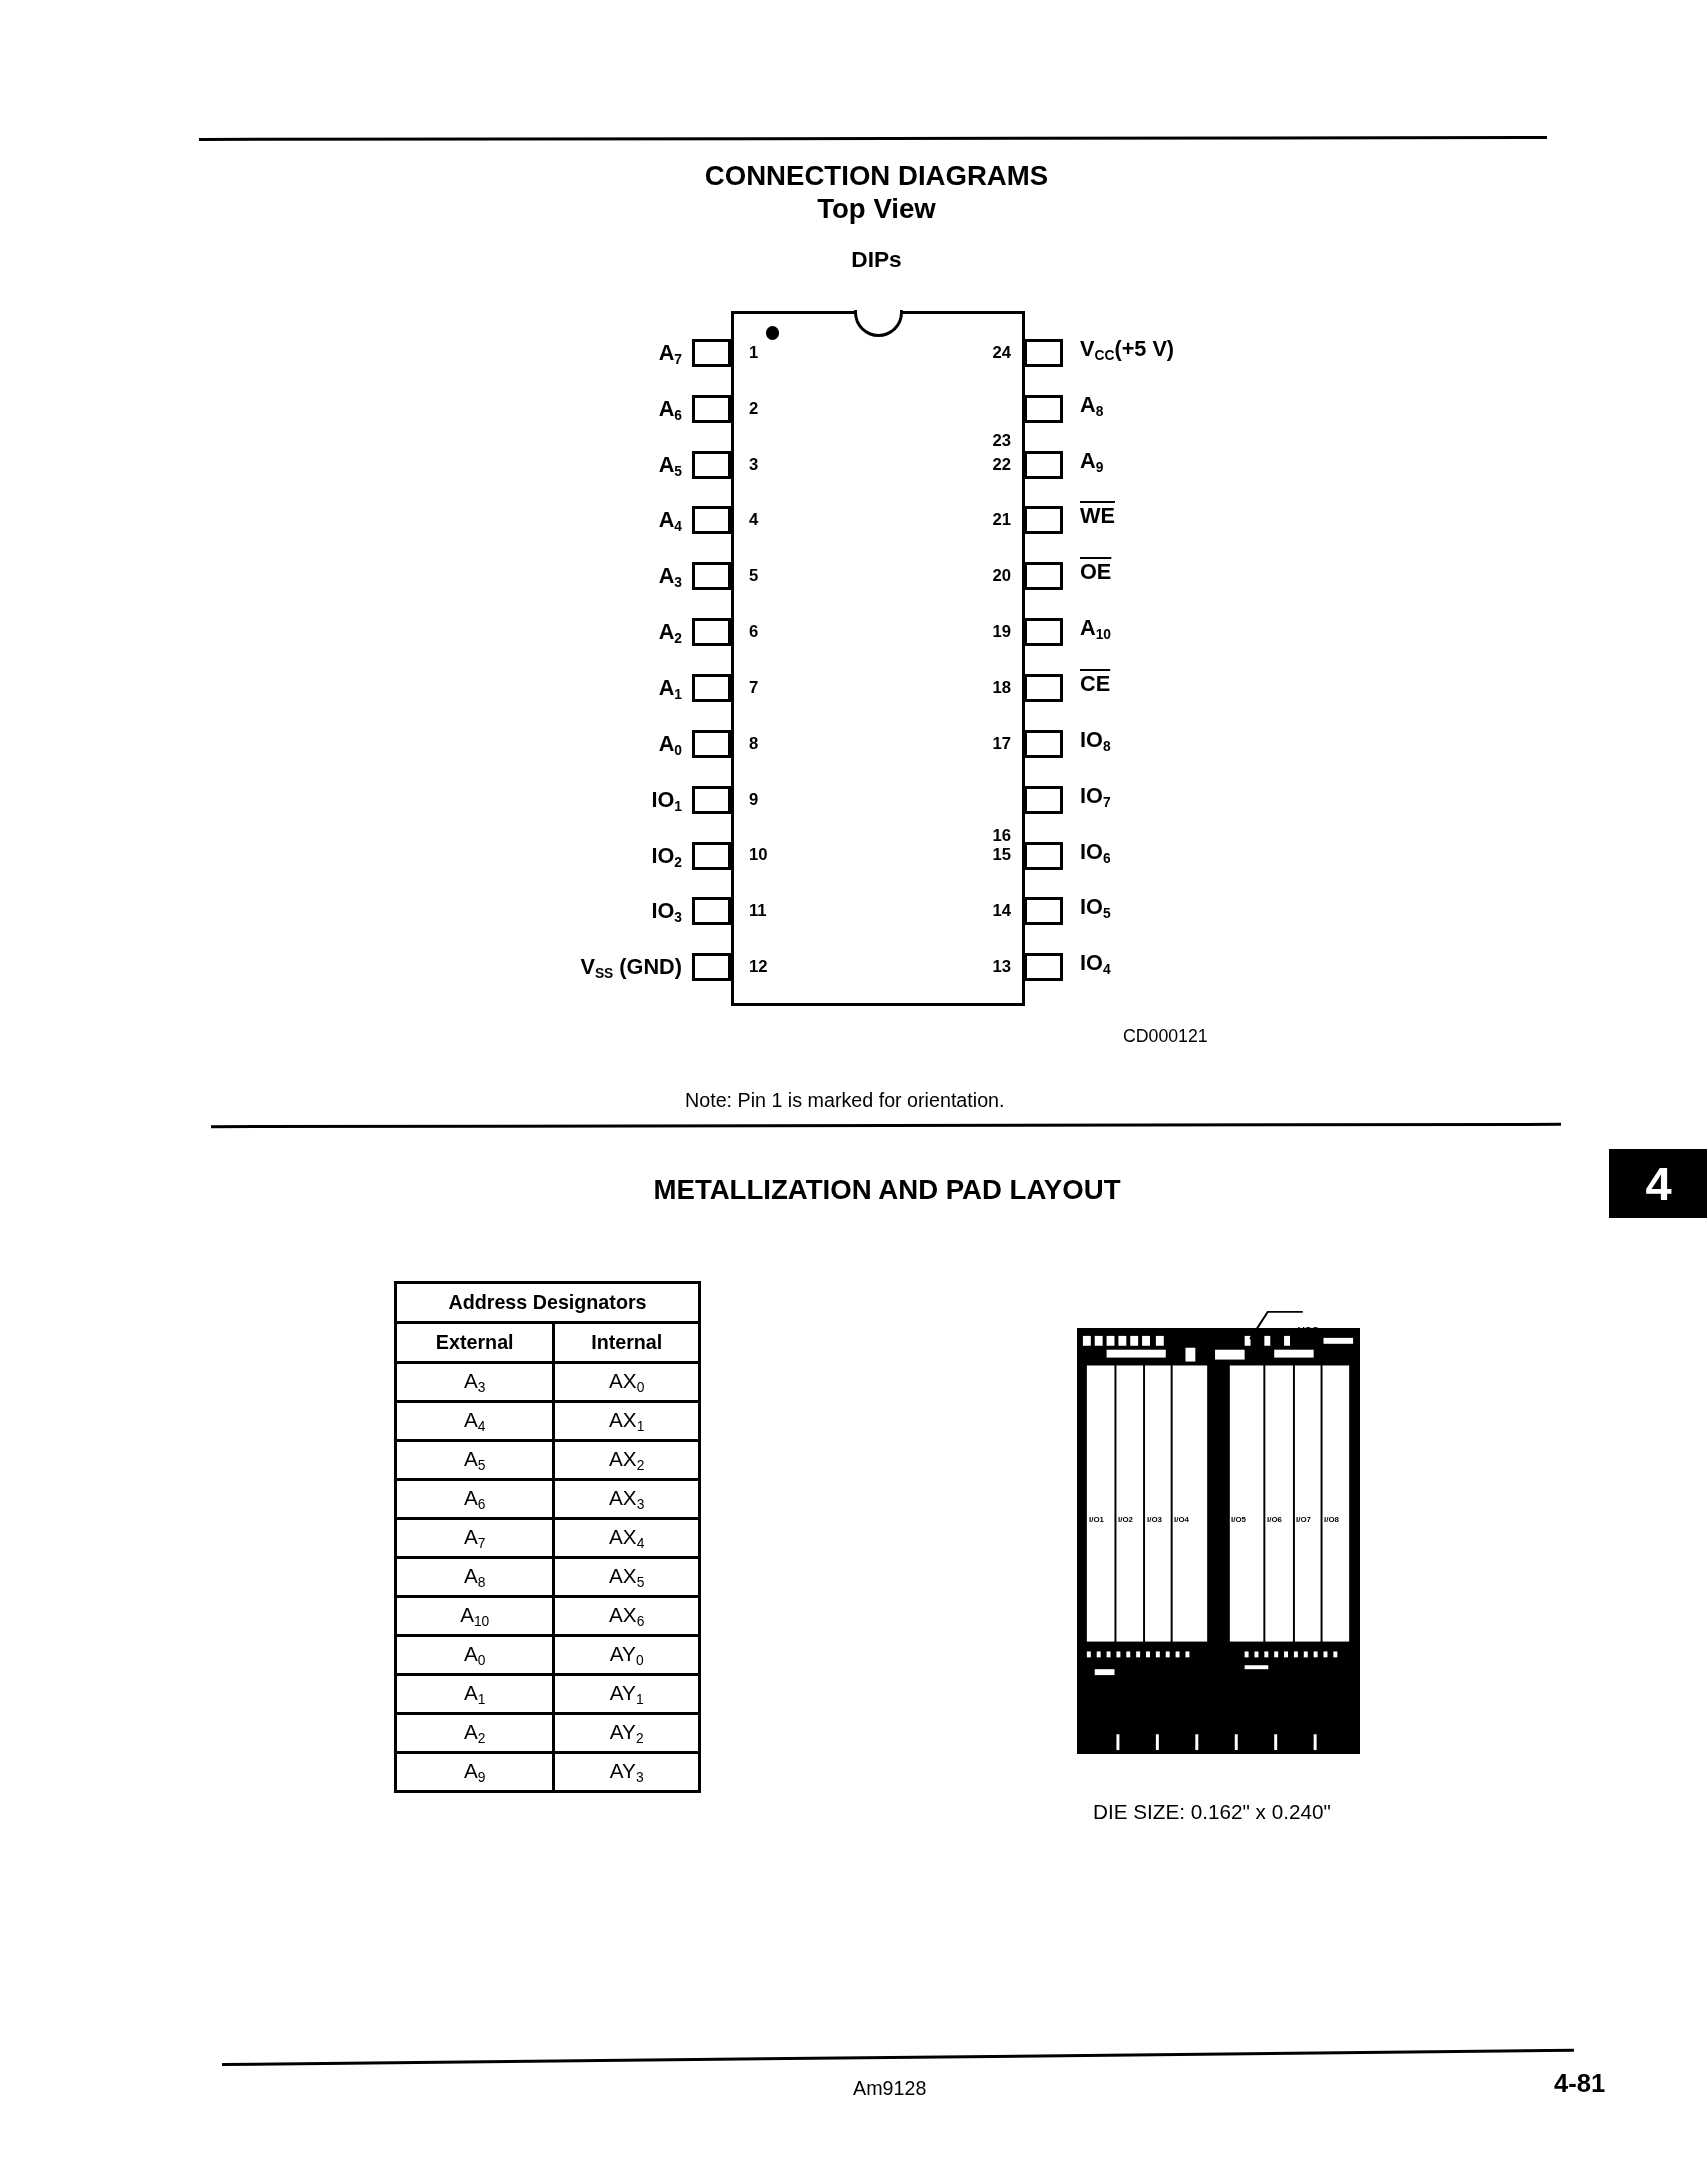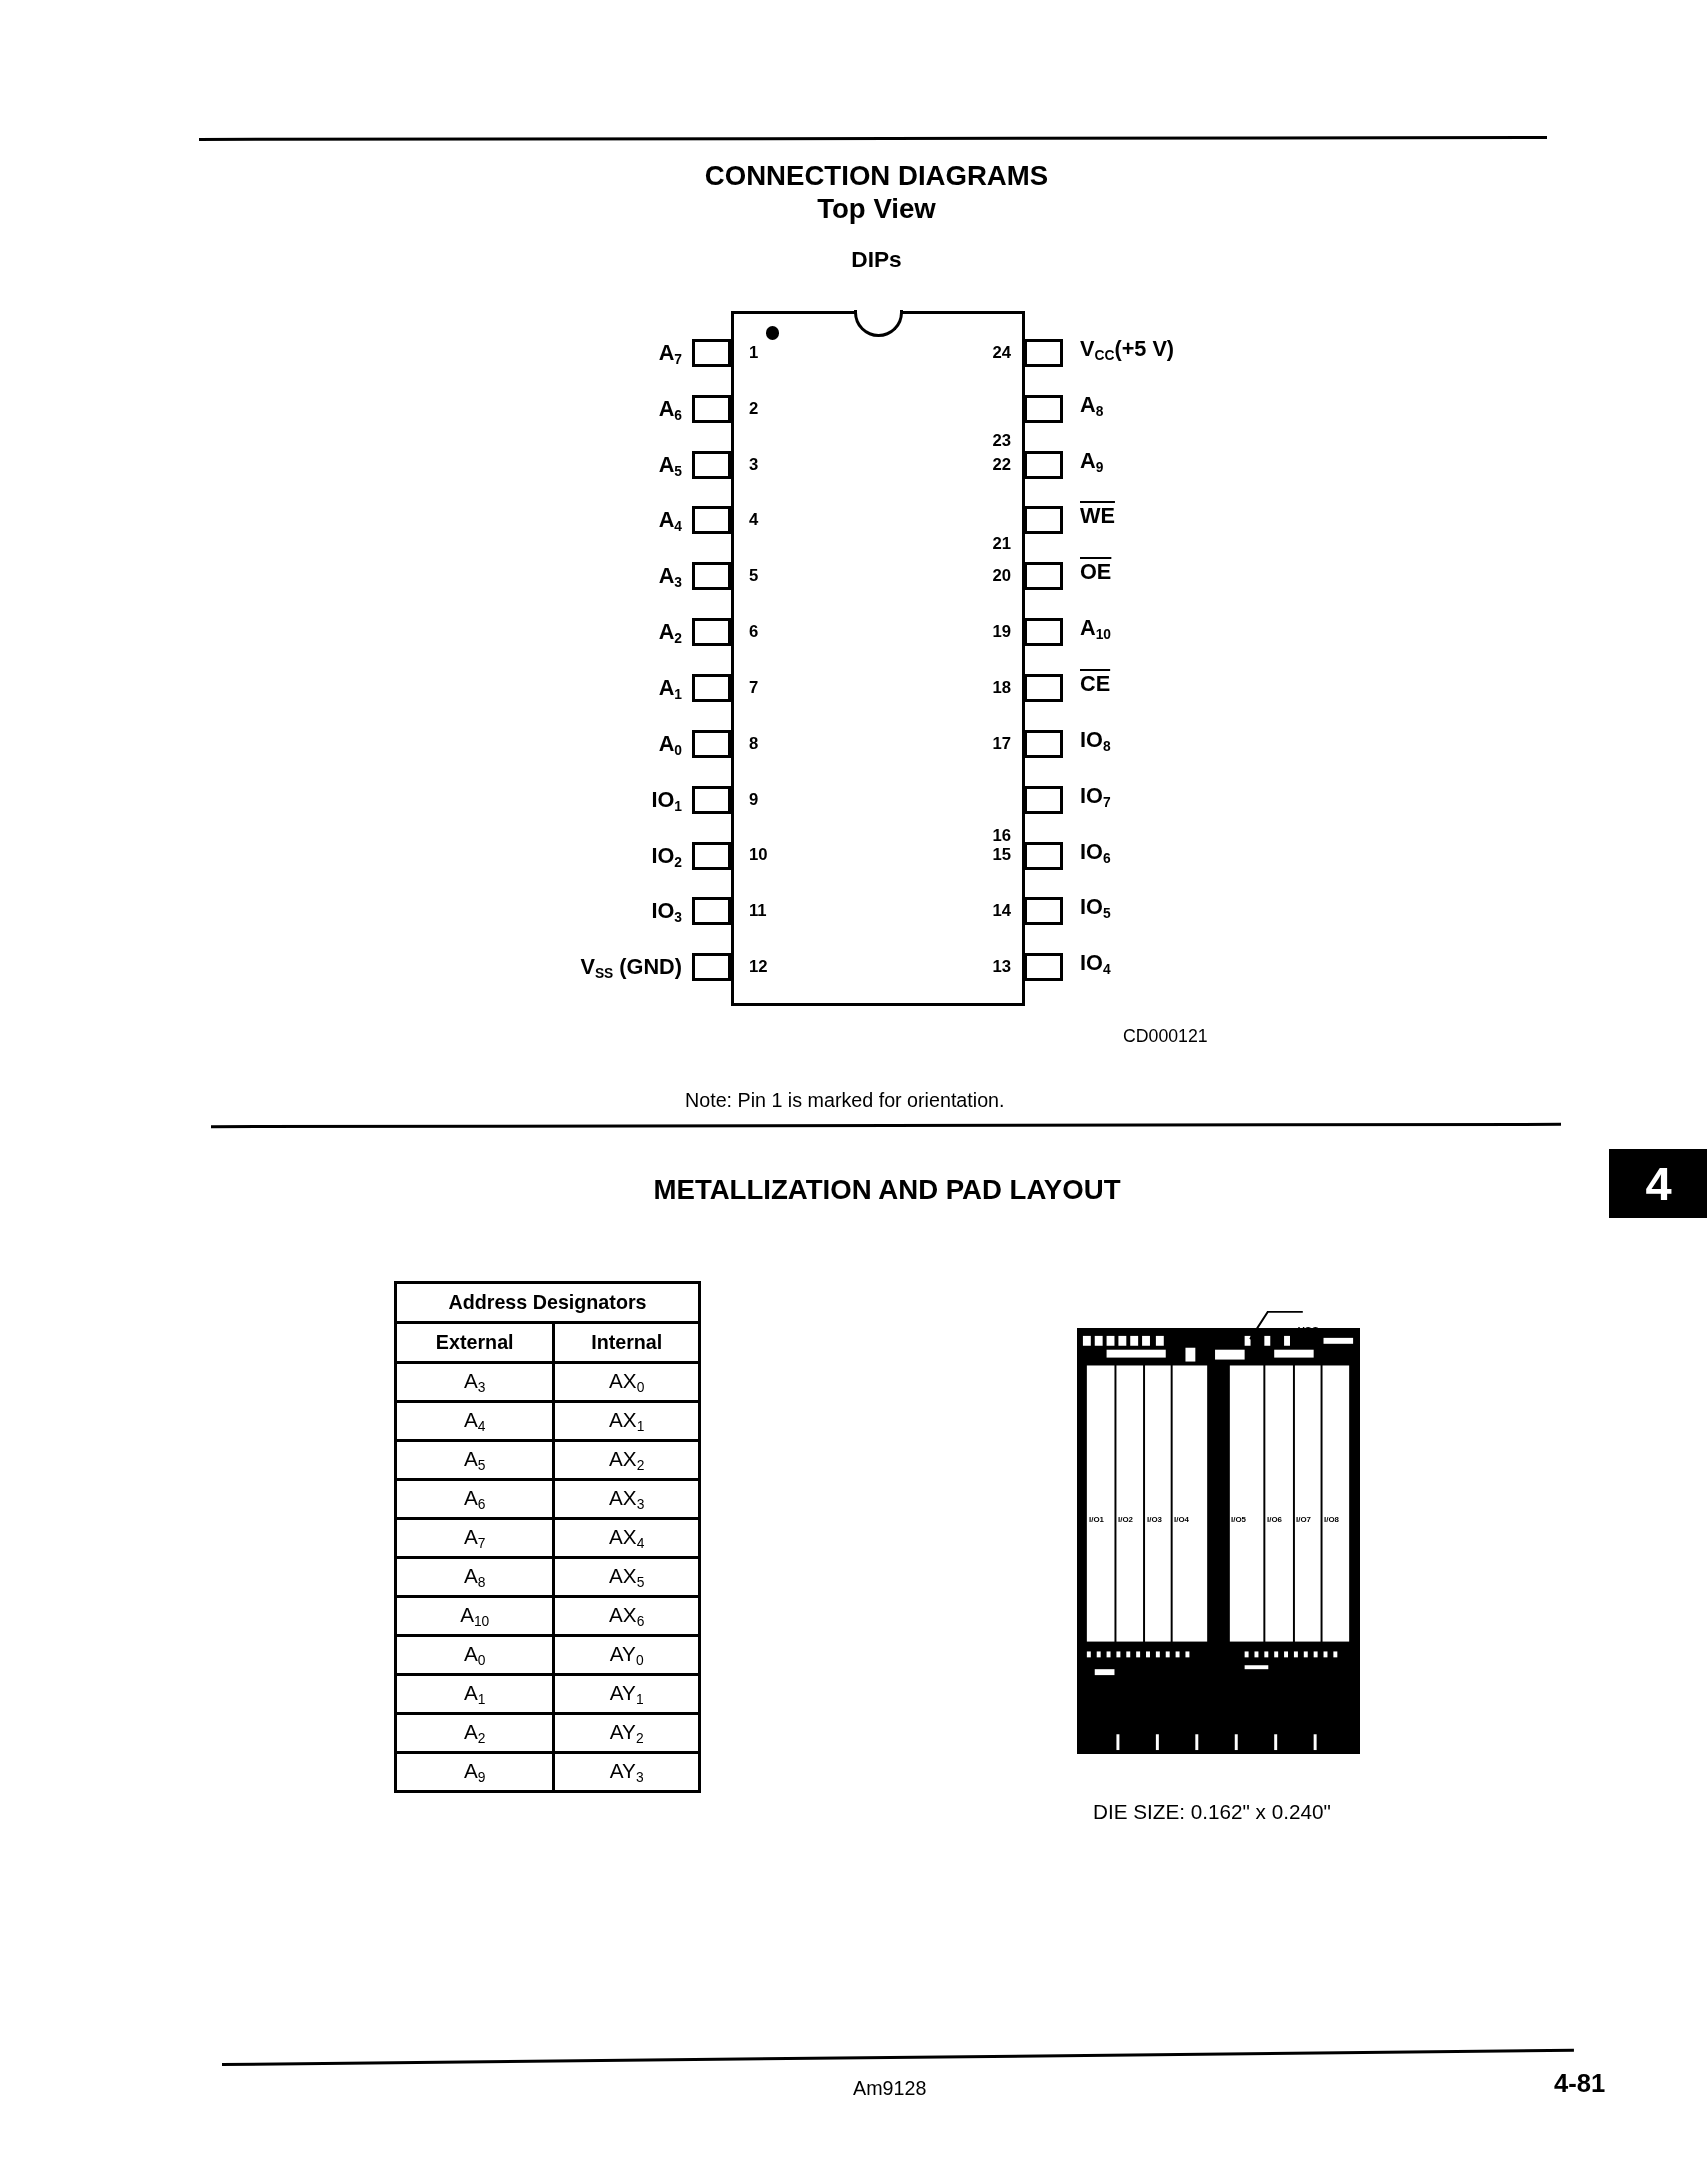--- a/index.html
+++ b/index.html
@@ -232,21 +232,21 @@
 <div class="pin" style="left: 1024px; top: 339px;"></div>
 <div class="pinnum" style="right: 696px; top: 343px;">24</div>
 <span class="pinlbl" style="left: 1080px; top: 337px;"><span>V</span><sub>CC</sub><span>(+5 V)</span></span>
 <div class="pin" style="left: 1024px; top: 395px;"></div>
 <div class="pinnum" style="right: 696px; top: 399px; margin-top: 32px;">23</div>
 <span class="pinlbl" style="left: 1080px; top: 393px;"><span>A</span><sub>8</sub></span>
 <div class="pin" style="left: 1024px; top: 451px;"></div>
 <div class="pinnum" style="right: 696px; top: 455px;">22</div>
 <span class="pinlbl" style="left: 1080px; top: 449px;"><span>A</span><sub>9</sub></span>
 <div class="pin" style="left: 1024px; top: 506px;"></div>
-<div class="pinnum" style="right: 696px; top: 510px; margin-top: 24px;">21</div>
+<div class="pinnum" style="right: 696px; top: 510px;">21</div>
 <span class="pinlbl" style="left: 1080px; top: 504px;"><span class="ovl">WE</span></span>
 <div class="pin" style="left: 1024px; top: 562px;"></div>
 <div class="pinnum" style="right: 696px; top: 566px;">20</div>
 <span class="pinlbl" style="left: 1080px; top: 560px;"><span class="ovl">OE</span></span>
 <div class="pin" style="left: 1024px; top: 618px;"></div>
 <div class="pinnum" style="right: 696px; top: 622px;">19</div>
 <span class="pinlbl" style="left: 1080px; top: 616px;"><span>A</span><sub>10</sub></span>
 <div class="pin" style="left: 1024px; top: 674px;"></div>
 <div class="pinnum" style="right: 696px; top: 678px;">18</div>
 <span class="pinlbl" style="left: 1080px; top: 672px;"><span class="ovl">CE</span></span>

